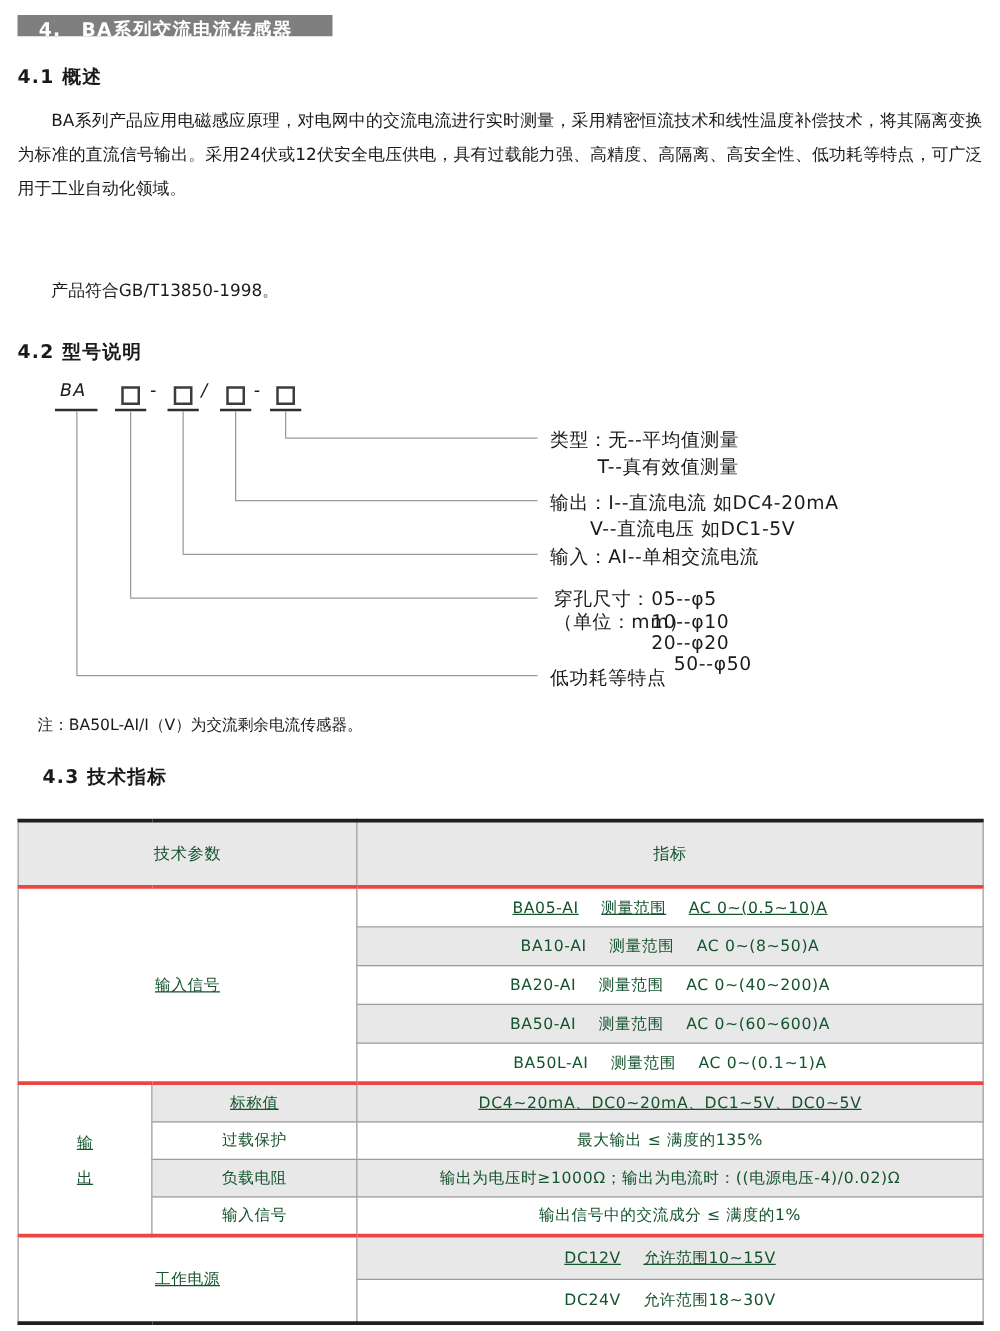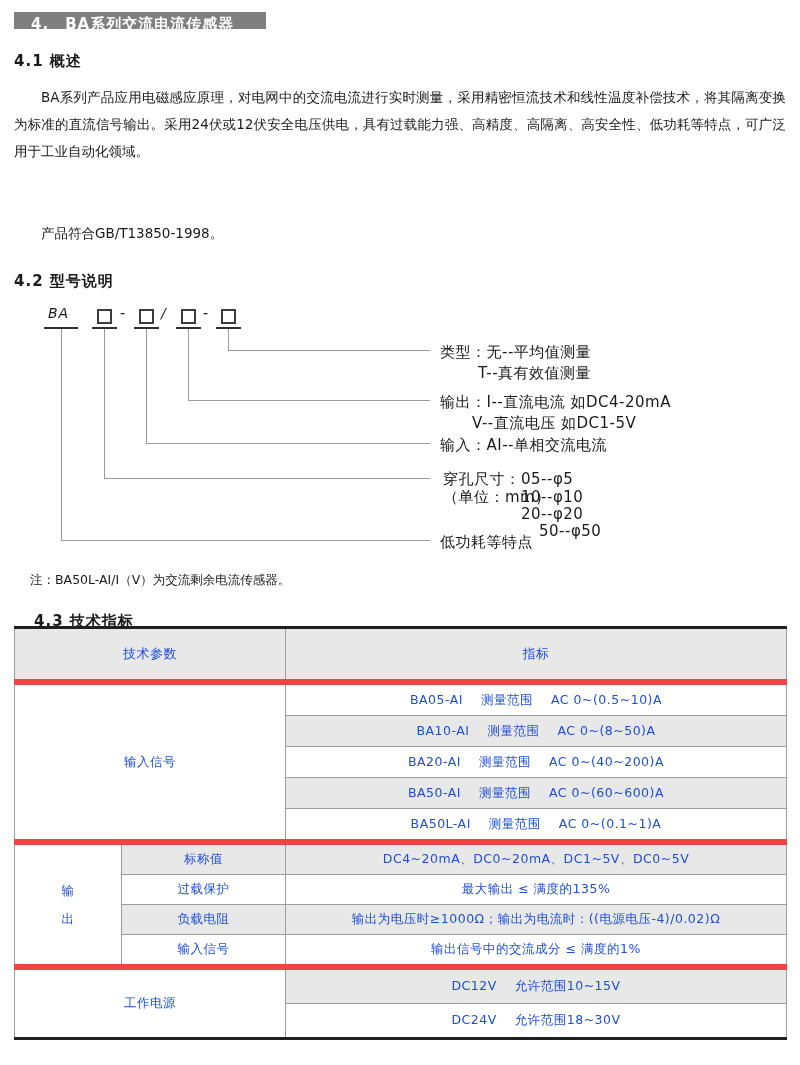--- a/index.html
+++ b/index.html
@@ -24,30 +24,30 @@
   
   .diagram{left:0;top:303px;width:800px;height:255px;}
   .mtext{font-size:14px;letter-spacing:1px;font-style:italic;}
   .mbox{width:11px;height:11px;border:2px solid #3c3c3c;background:#ffffff;}
   .u{height:2px;background:#2e2e2e;}
   .vline{width:1px;background:#9a9a9a;}
   .hline{height:1px;background:#9a9a9a;}
   .dlabel{font-size:15px;white-space:nowrap;letter-spacing:0.5px;}
   
   .specs{
-    left:14px;top:626px;width:772px;border-collapse:collapse;table-layout:fixed;
-    font-size:12.5px;color:#1d4ed8;
+    left:14px;top:655px;width:772px;border-collapse:collapse;table-layout:fixed;
+    font-size:12.5px;color:#14532d;
     border-top:3px solid #1f1f1f;border-bottom:3px solid #1f1f1f;
     border-left:1px solid #a8a8a8;border-right:1px solid #a8a8a8;
   }
   .specs td{
     border:1px solid #9c9c9c;text-align:center;vertical-align:middle;
     padding:0 4px;letter-spacing:0.5px;
   }
-  .specs tr.sec td{border-top:6px solid #ef4444;}
+  .specs tr.sec td{border-top:3px solid #ef4444;text-decoration:underline;}
   .gray{background:#e8e8e8;}
   .hrow td{height:50px;font-size:13px;}
   .irow td{height:30px;}
   .orow td{height:29px;margin-top:32px;}
   .prow td{height:33px;}
   .vert-label div{line-height:28px;}
   .seg{margin:0 9px;white-space:nowrap;}
 </style>
 </head>
 <body>

